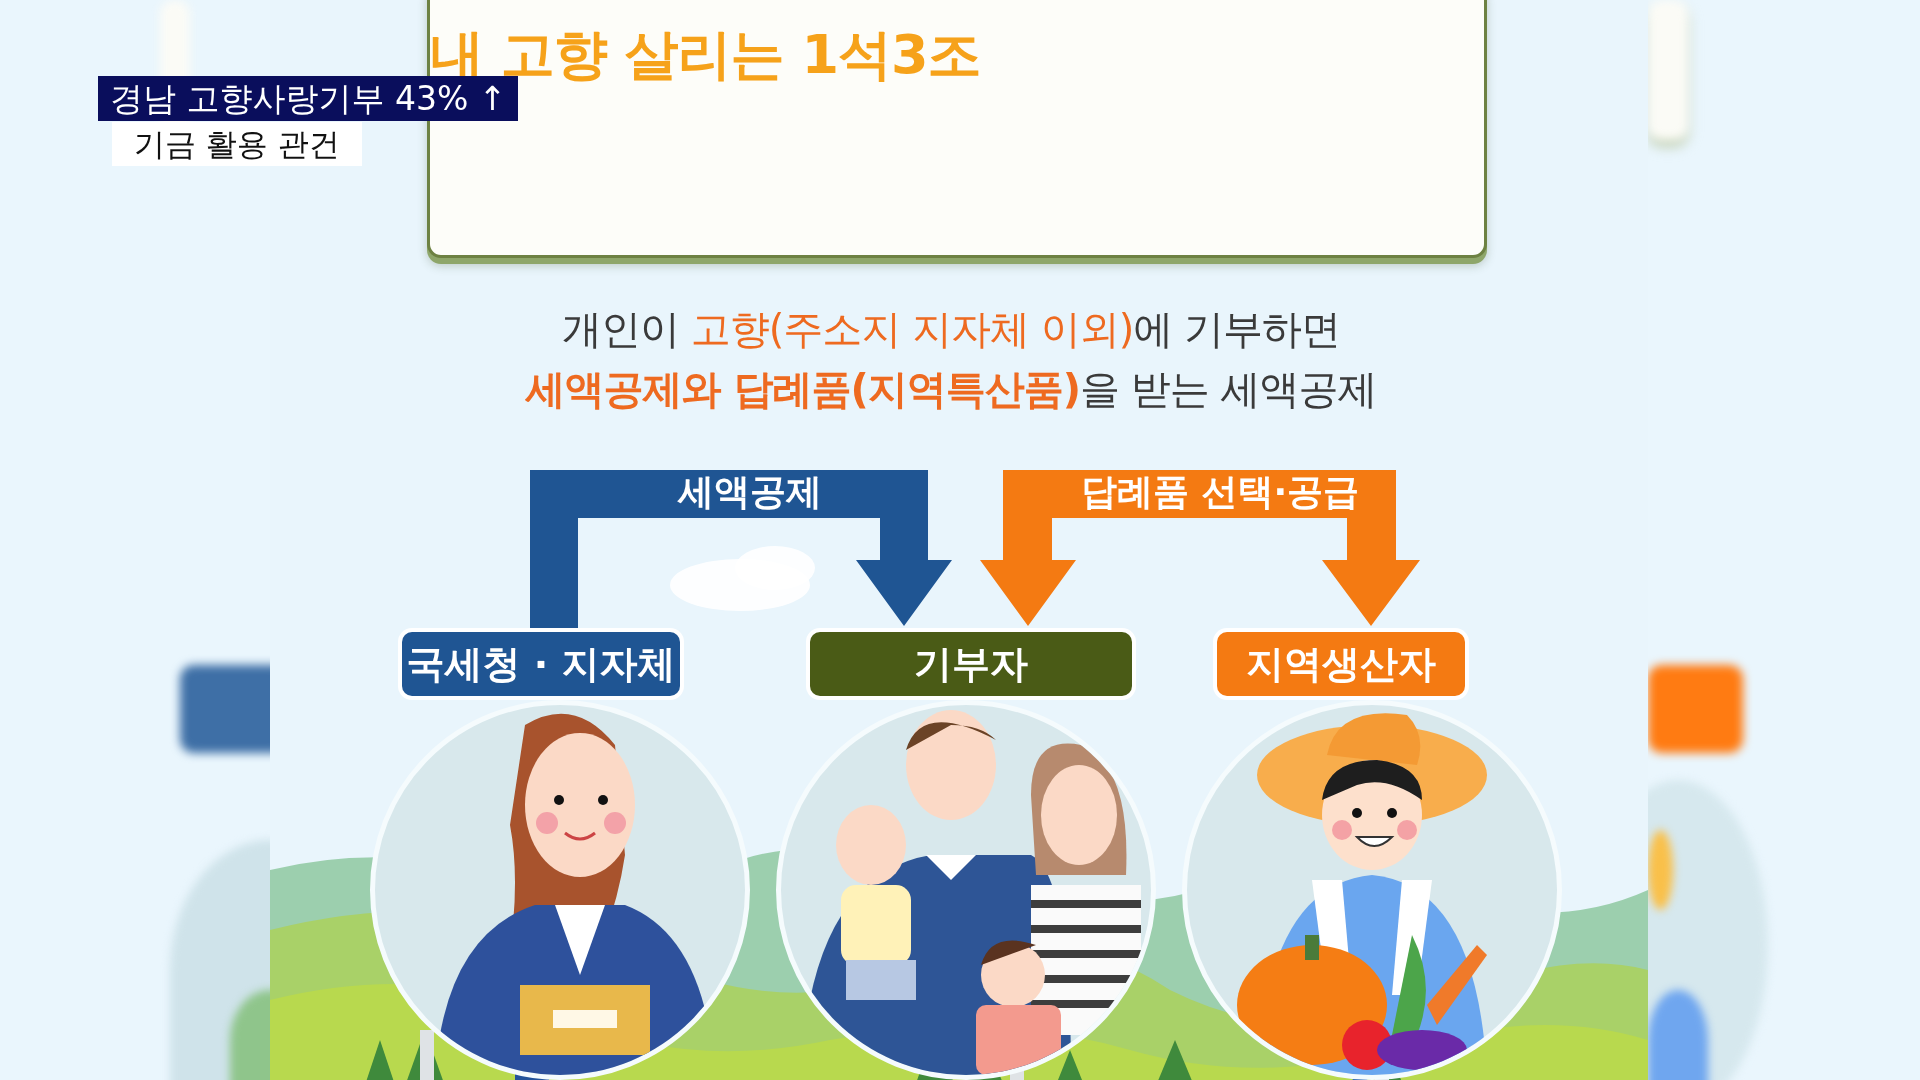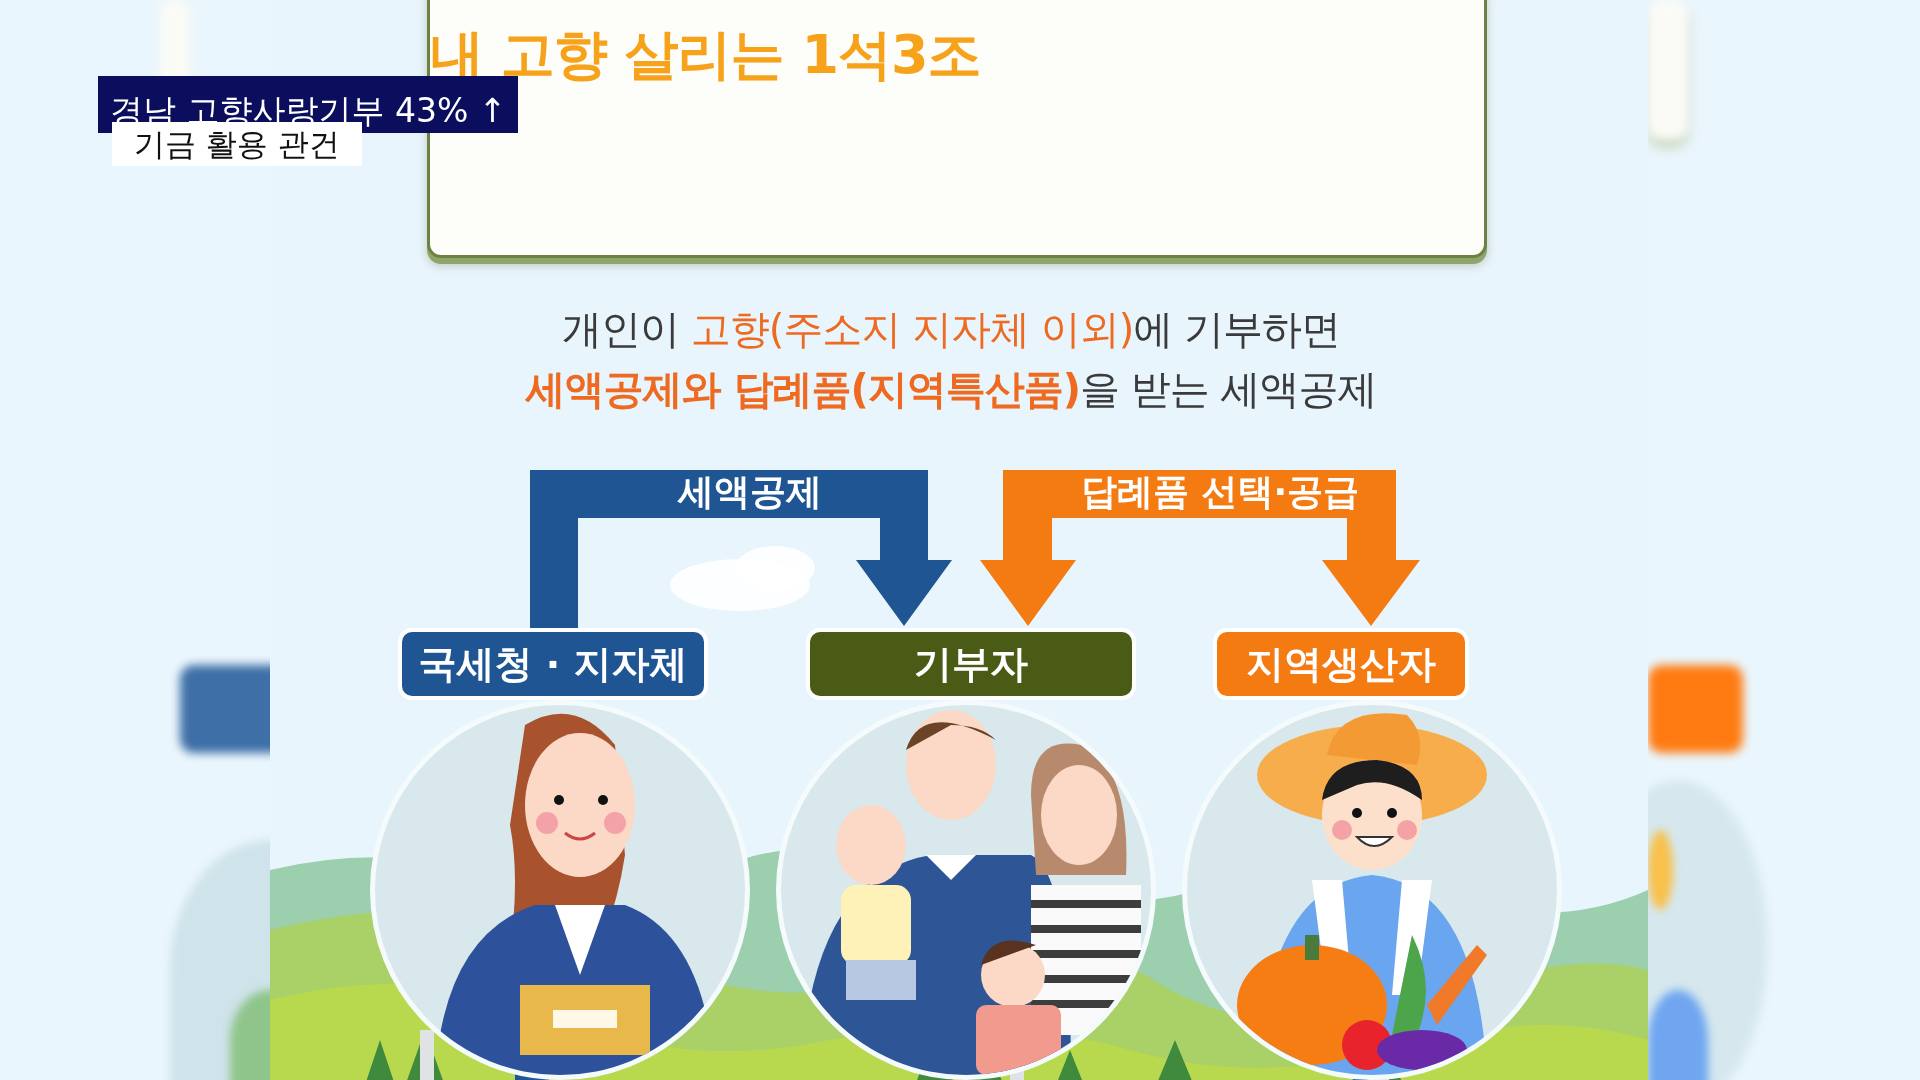--- a/index.html
+++ b/index.html
@@ -32,21 +32,21 @@
   .desc.l2 { top:362px; }
   .desc.l2 .hl { font-weight:bold; }
 
   .arrows { position:absolute; left:0; top:460px; width:1378px; height:180px; }
   .arrow-label { position:absolute; color:#fff; font-size:36px; font-weight:bold; text-align:center; }
 
   .node-label { position:absolute; top:632px; height:64px; border-radius:10px; color:#fff; font-size:38px; font-weight:bold; display:flex; align-items:center; justify-content:center; box-shadow:0 0 0 4px #ffffff; }
   .circle { position:absolute; width:370px; height:370px; border-radius:50%; background:#d8e8ec; border:5px solid #f5fbfd; overflow:hidden; }
 
   
-  .cap1 { position:absolute; left:98px; top:76px; height:45px; padding:12px 12px 0 12px; background:#0a0e5c; color:#fff; font-size:33px; line-height:45px; white-space:nowrap; }
+  .cap1 { position:absolute; left:98px; top:76px; height:45px; padding:0 12px 0 12px; background:#0a0e5c; color:#fff; font-size:33px; line-height:45px; white-space:nowrap; }
   .cap2 { position:absolute; left:112px; top:122px; height:44px; padding:0 22px; background:#ffffff; color:#111; font-size:31px; line-height:44px; white-space:nowrap; }
 </style>
 </head>
 <body>
 
 <div class="side left">
   <div class="blur-box" style="left:180px; top:665px; width:110px; height:88px; background:#3e6fa6;"></div>
   <div class="blur-box" style="left:160px; top:0; width:30px; height:140px; background:#fbfbf6;"></div>
   <div class="hill" style="left:170px; top:840px; width:200px; height:260px; background:#cfe3ea;"></div>
   <div class="hill" style="left:230px; top:990px; width:80px; height:100px; background:#8fc58b;"></div>
@@ -98,21 +98,21 @@
     <ellipse cx="470" cy="125" rx="70" ry="26" fill="#ffffff" opacity="0.9"></ellipse>
     <ellipse cx="505" cy="108" rx="40" ry="22" fill="#ffffff" opacity="0.9"></ellipse>
 
     <path d="M260 168 L260 10 L658 10 L658 100 L682 100 L634 166 L586 100 L610 100 L610 58 L308 58 L308 168 Z" fill="#1f5593"></path>
 
     <path d="M733 10 L1126 10 L1126 100 L1150 100 L1101 166 L1052 100 L1077 100 L1077 58 L782 58 L782 100 L806 100 L758 166 L710 100 L733 100 Z" fill="#f47a12"></path>
   </svg>
   <div class="arrow-label" style="left:345px; top:468px; width:270px;">세액공제</div>
   <div class="arrow-label" style="left:780px; top:468px; width:340px;">답례품 선택·공급</div>
 
-  <div class="node-label" style="left:132px; width:302px; background:#1f5593;">국세청 · 지자체</div>
+  <div class="node-label" style="left:132px; width:278px; background:#1f5593;">국세청 · 지자체</div>
   <div class="node-label" style="left:540px; width:322px; background:#4a5b16;">기부자</div>
   <div class="node-label" style="left:947px; width:248px; background:#f47a12;">지역생산자</div>
 
   <div class="circle" style="left:100px; top:700px;">
     <svg viewBox="0 0 370 370" width="370" height="370">
       <path d="M150 20 Q200 -10 240 40 L250 150 Q235 250 170 340 L120 320 Q150 200 135 120 Z" fill="#a8532d"></path>
       <ellipse cx="205" cy="100" rx="55" ry="72" fill="#fbd9c6"></ellipse>
       <circle cx="184" cy="95" r="5" fill="#111"></circle>
         <circle cx="228" cy="95" r="5" fill="#111"></circle>
       <circle cx="172" cy="118" r="11" fill="#f3a2a8"></circle>

